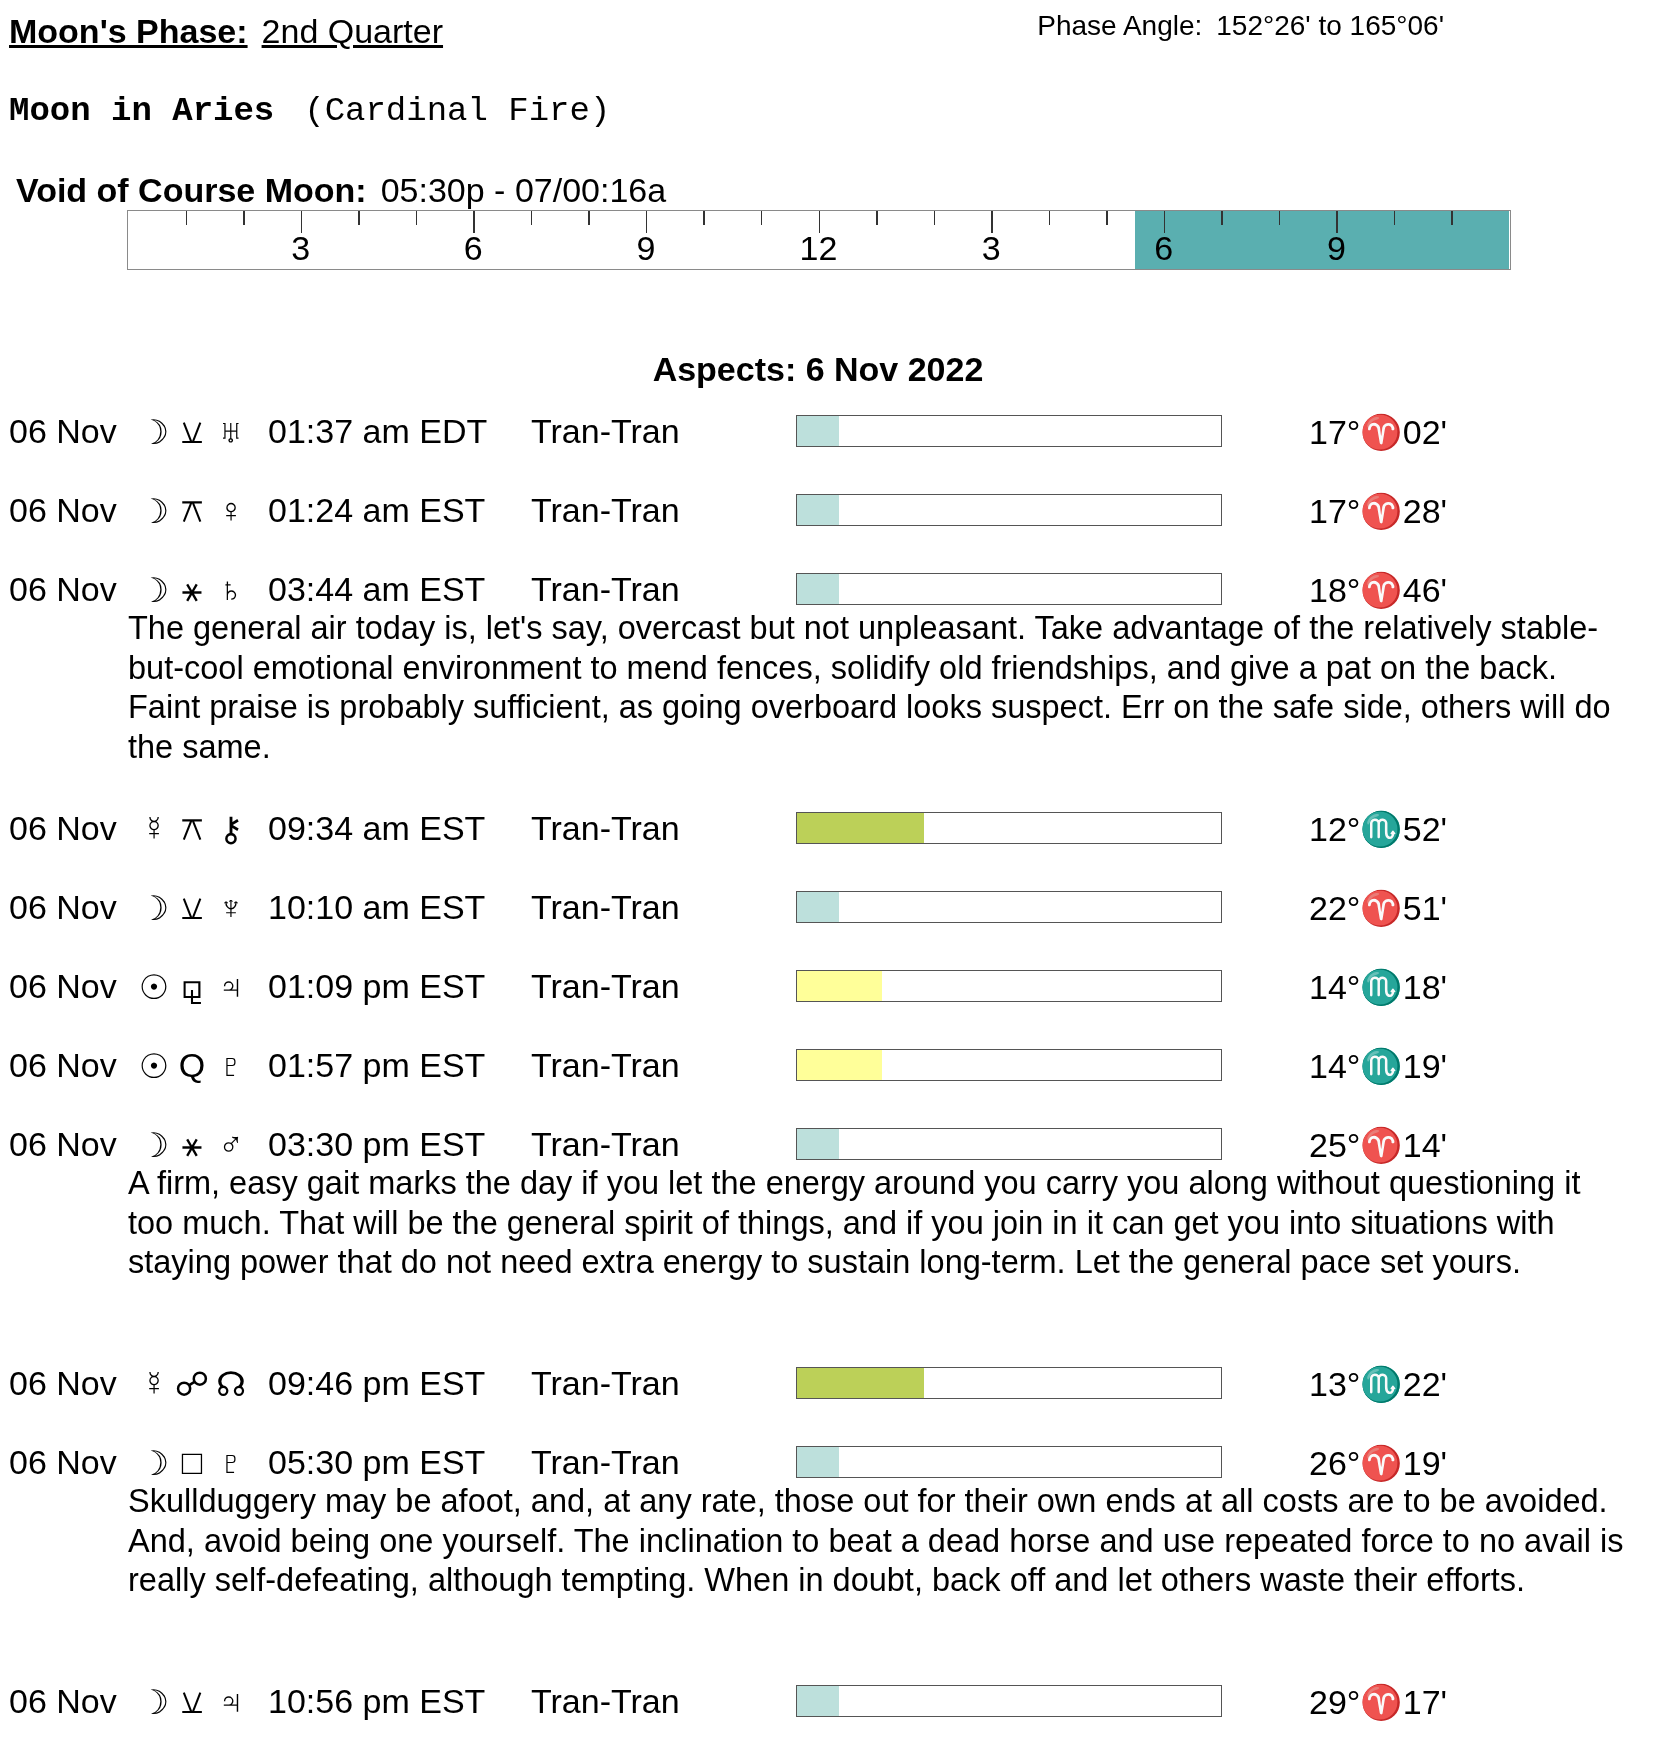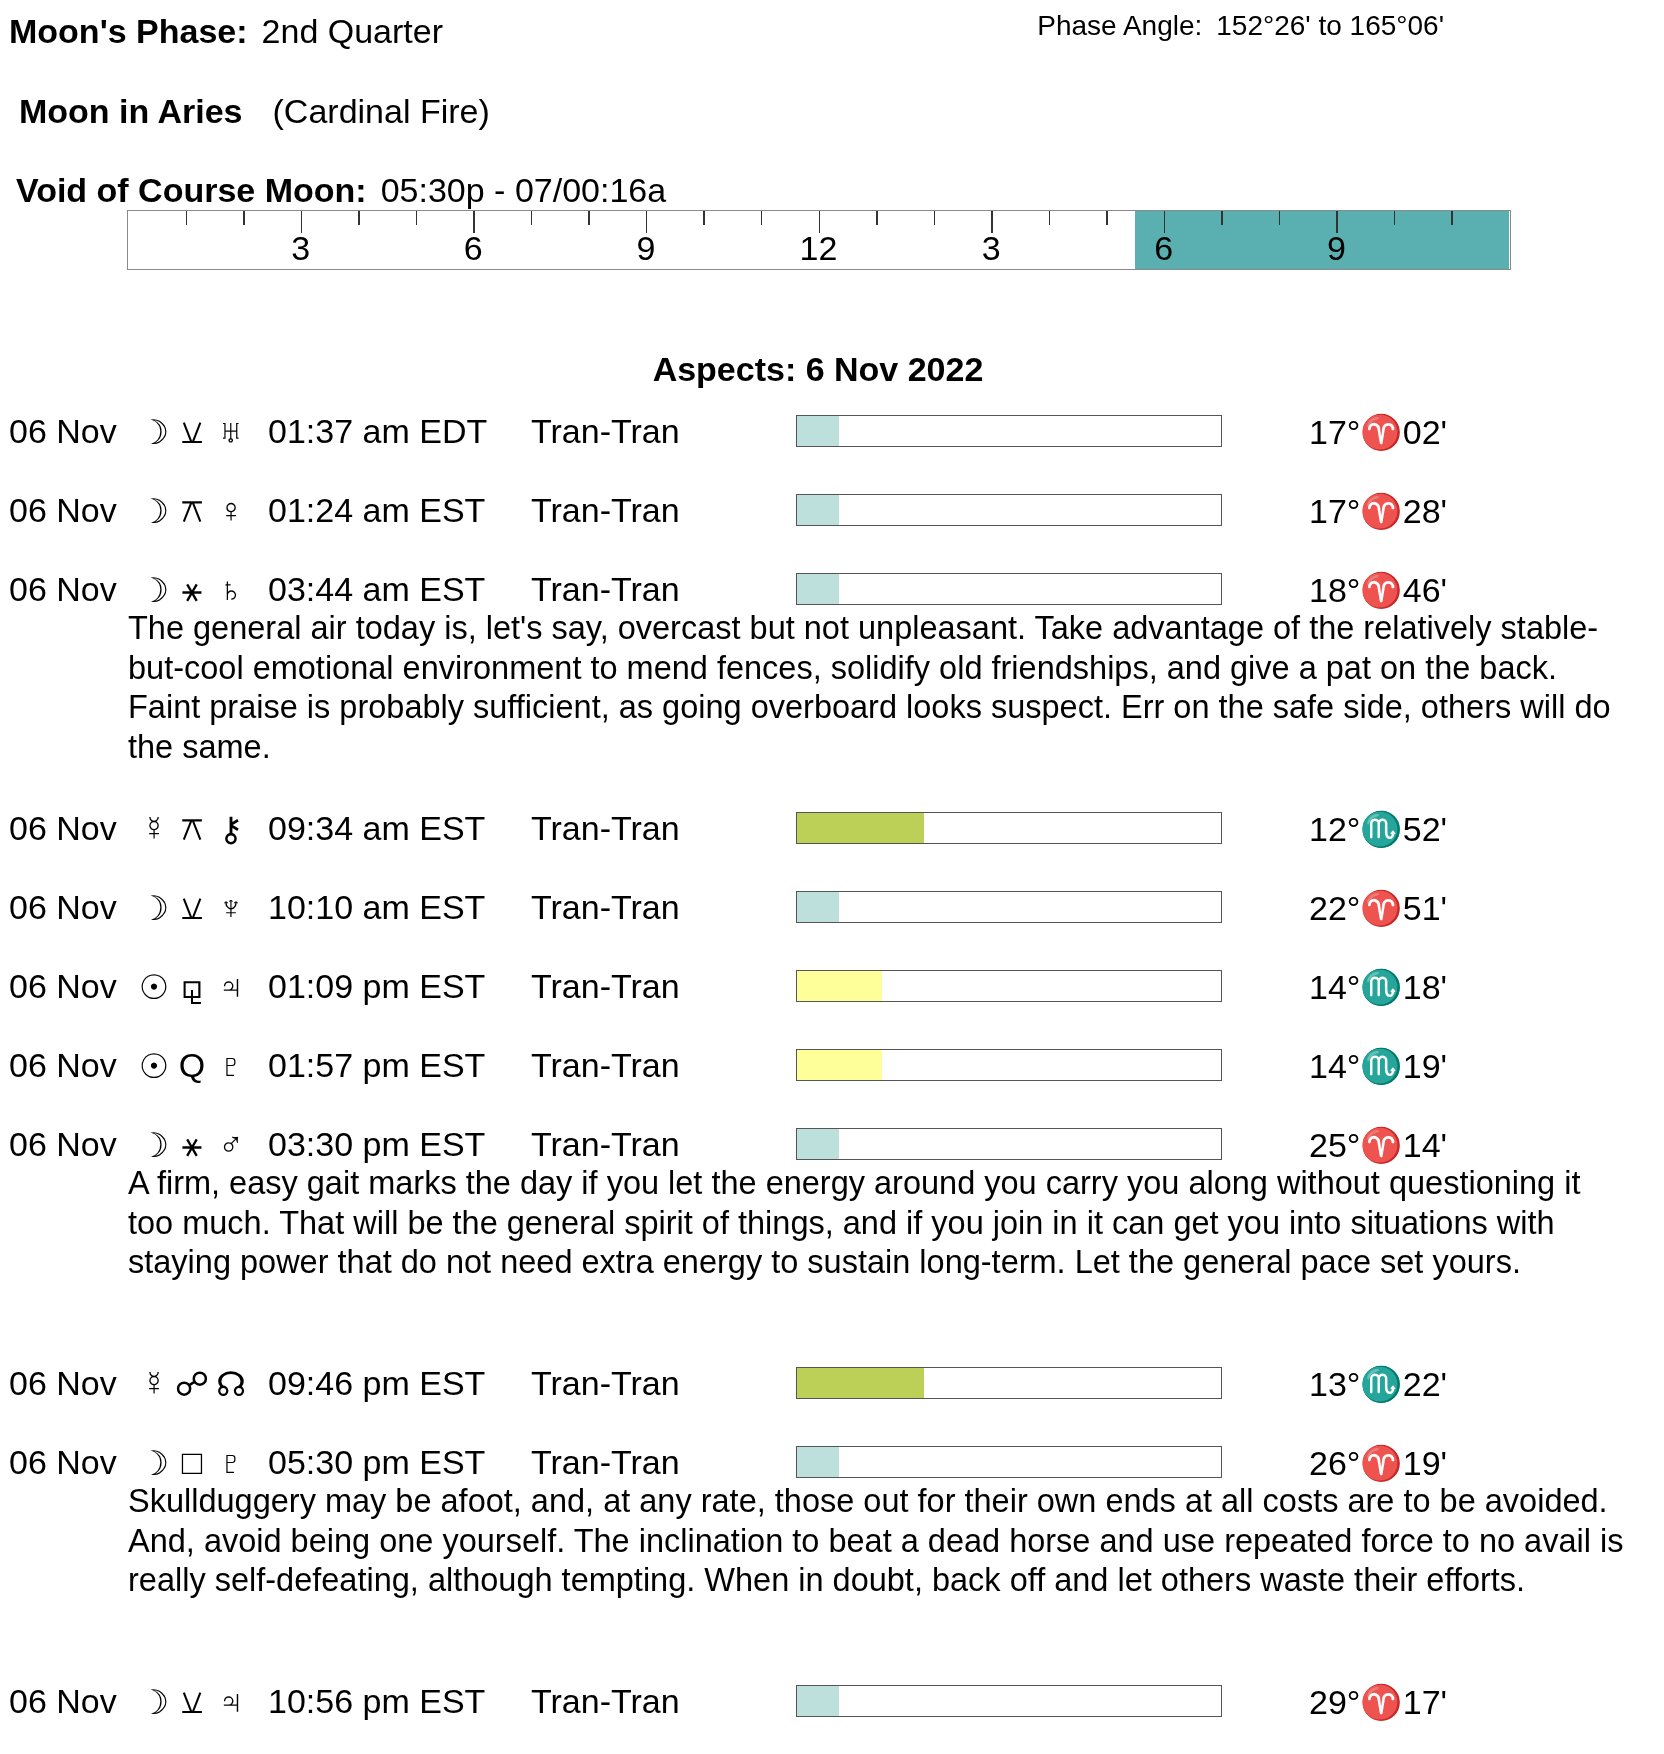--- a/index.html
+++ b/index.html
@@ -4,22 +4,22 @@
 <style>
   html, body { margin: 0; padding: 0; background: #ffffff; }
   body {
     width: 1664px; height: 1754px; position: relative; overflow: hidden;
     font-family: "Liberation Sans", sans-serif; color: #000;
   }
   .abs { position: absolute; white-space: nowrap; }
   .hdr { font-size: 34px; }
   .hdr b { font-weight: bold; }
   .phase-angle { font-size: 28px; right: 220px; top: 10px; }
-  #hdr-phase { left: 9px; top: 12px; }
-  #hdr-sign { left: 19px; top: 92px; }
+  #hdr-phase { left: 9px; top: 12px; text-decoration: underline; }
+  #hdr-sign { left: 9px; top: 92px; font-family: Liberation Mono, monospace; }
   #hdr-voc { left: 16px; top: 171px; }
   .lbl-gap { display: inline-block; width: 14px; }
   .lbl-gap2 { display: inline-block; width: 30px; }
 
   
   #timeline {
     left: 127px; top: 210px; width: 1384px; height: 60px;
     border: 1.5px solid #8a8a8a; box-sizing: border-box; background: #fff;
   }
   #timeline-voc { position: absolute; top: 0; bottom: 0; background: #5aafb0; }

